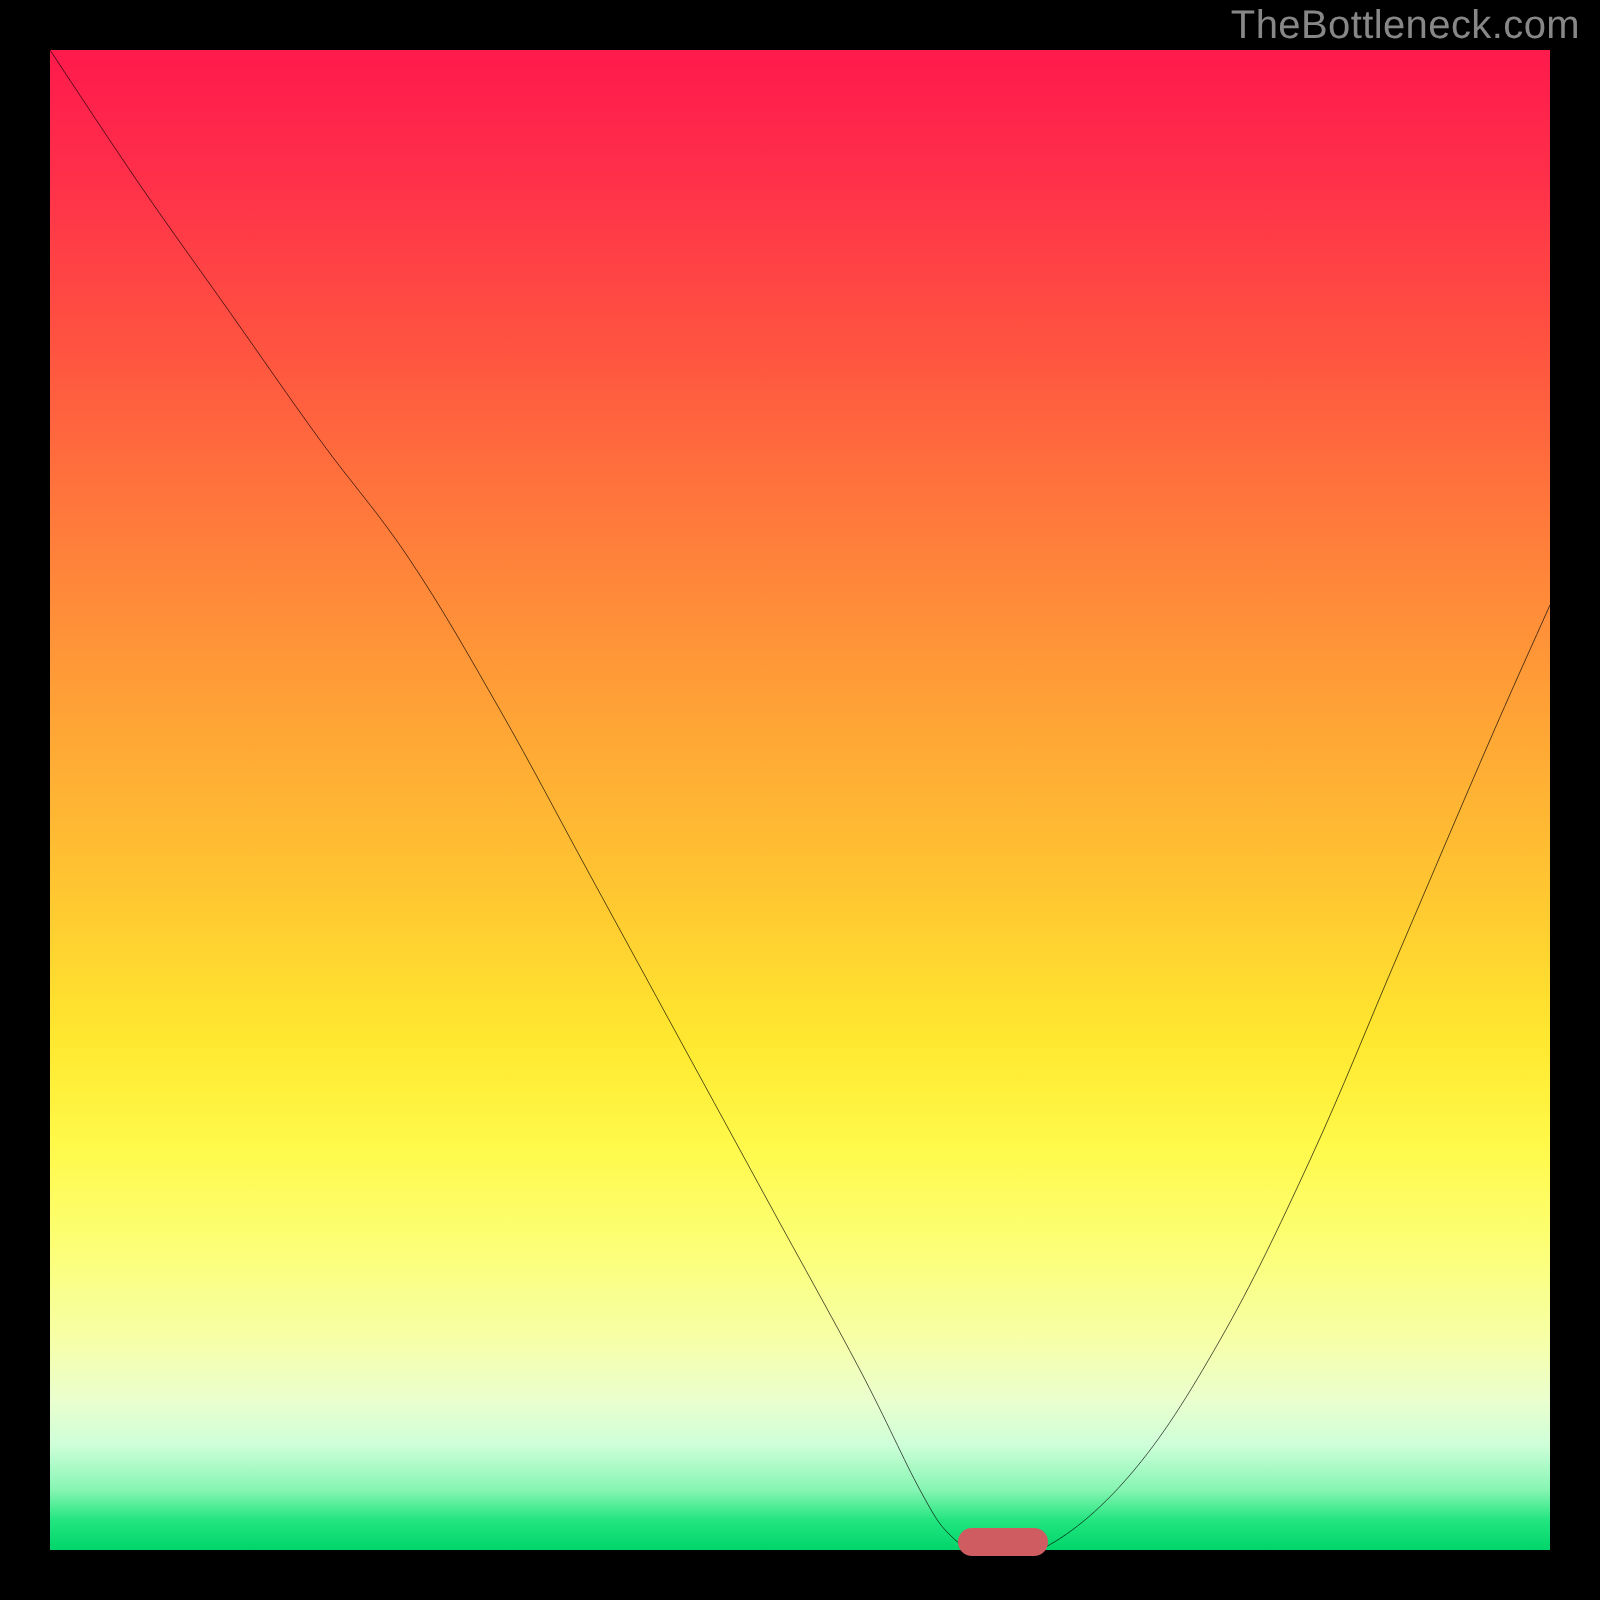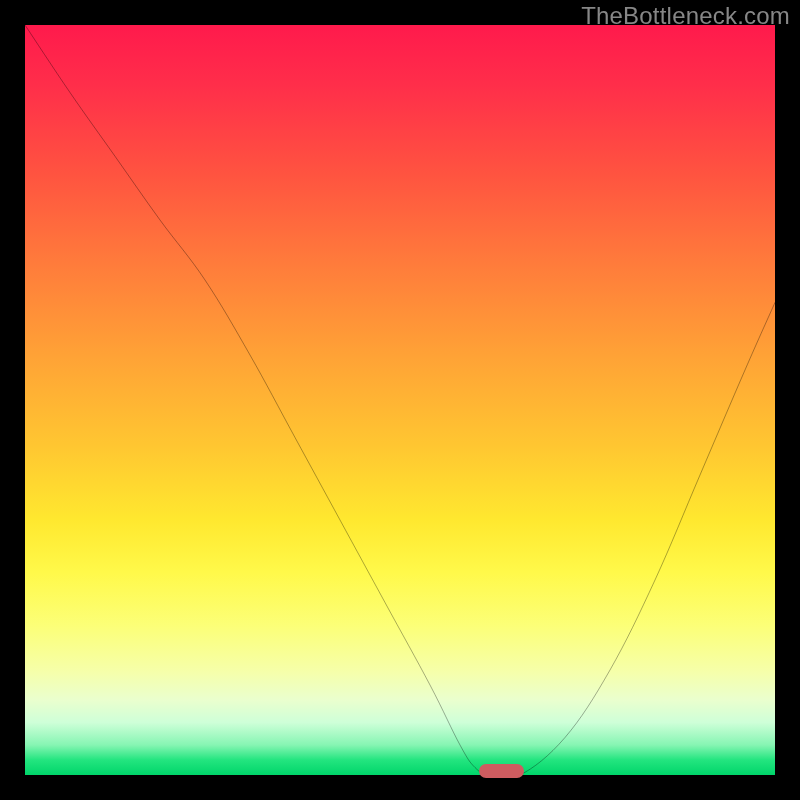--- a/index.html
+++ b/index.html
@@ -14,21 +14,21 @@
     position: relative;
     width: 800px;
     height: 800px;
     background: #000;
   }
   .watermark {
     position: absolute;
     top: 2px;
     right: 10px;
     font-family: Arial, Helvetica, sans-serif;
-    font-size: 24px;
+    font-size: 20px;
     color: #878787;
     letter-spacing: 0.2px;
     z-index: 5;
   }
   .plot {
     position: absolute;
     left: 25px;
     top: 25px;
     width: 750px;
     height: 750px;

